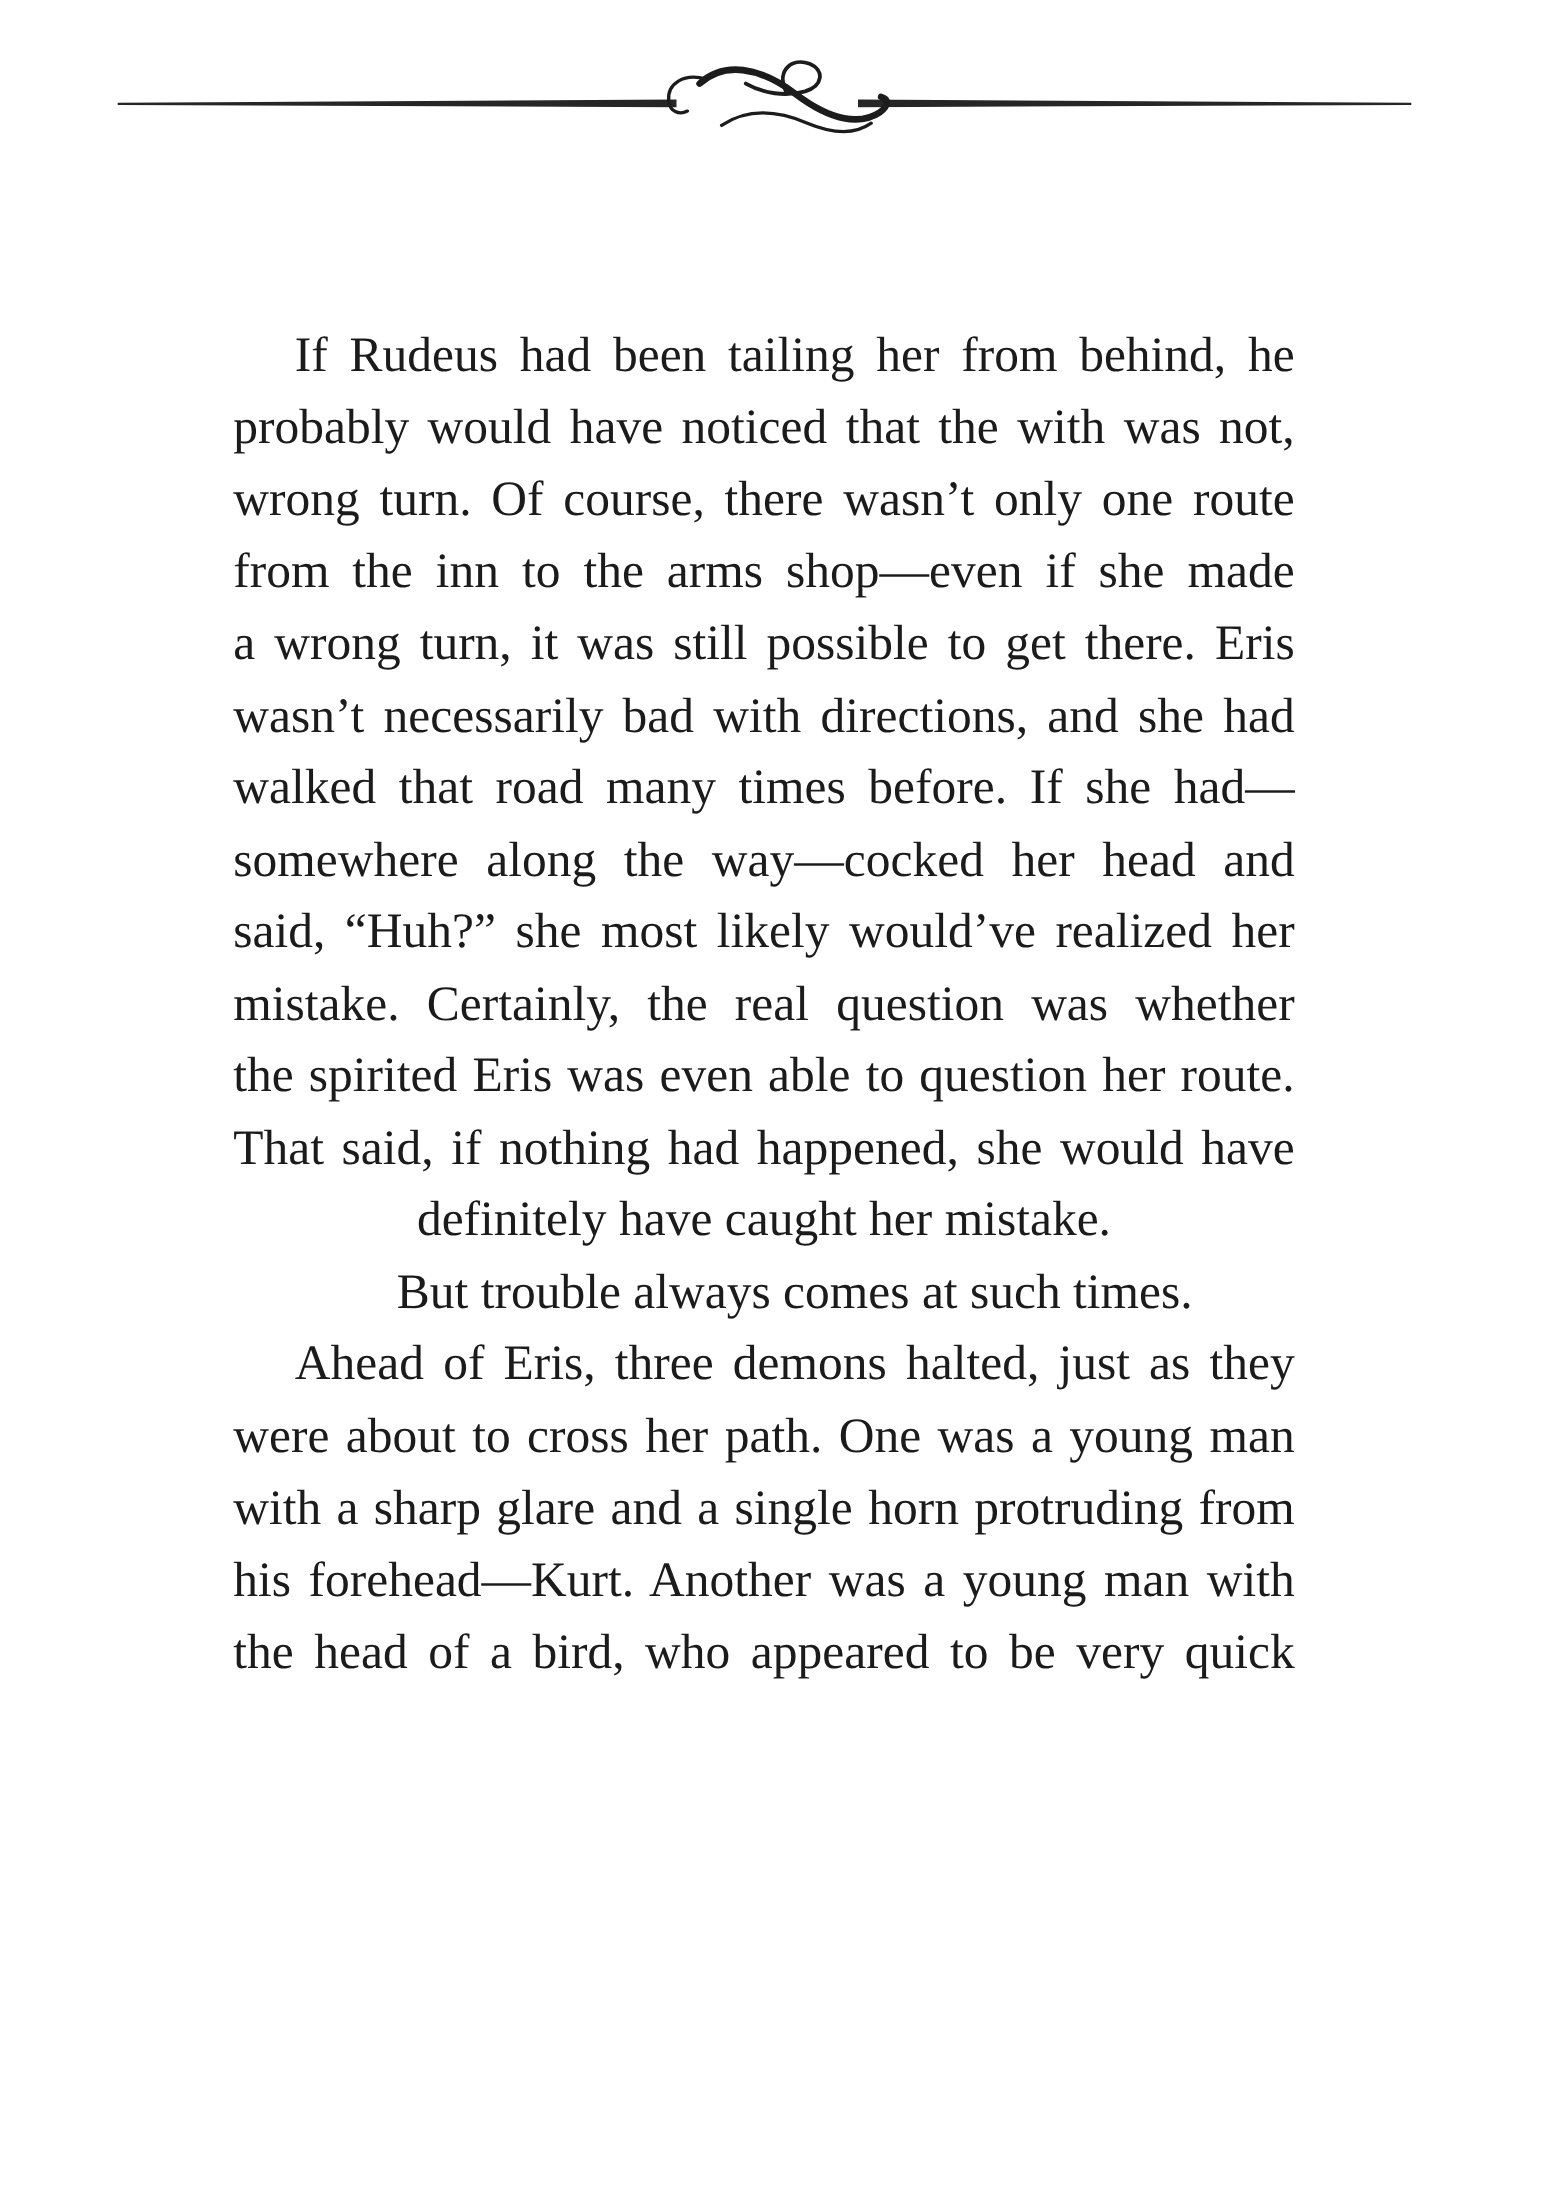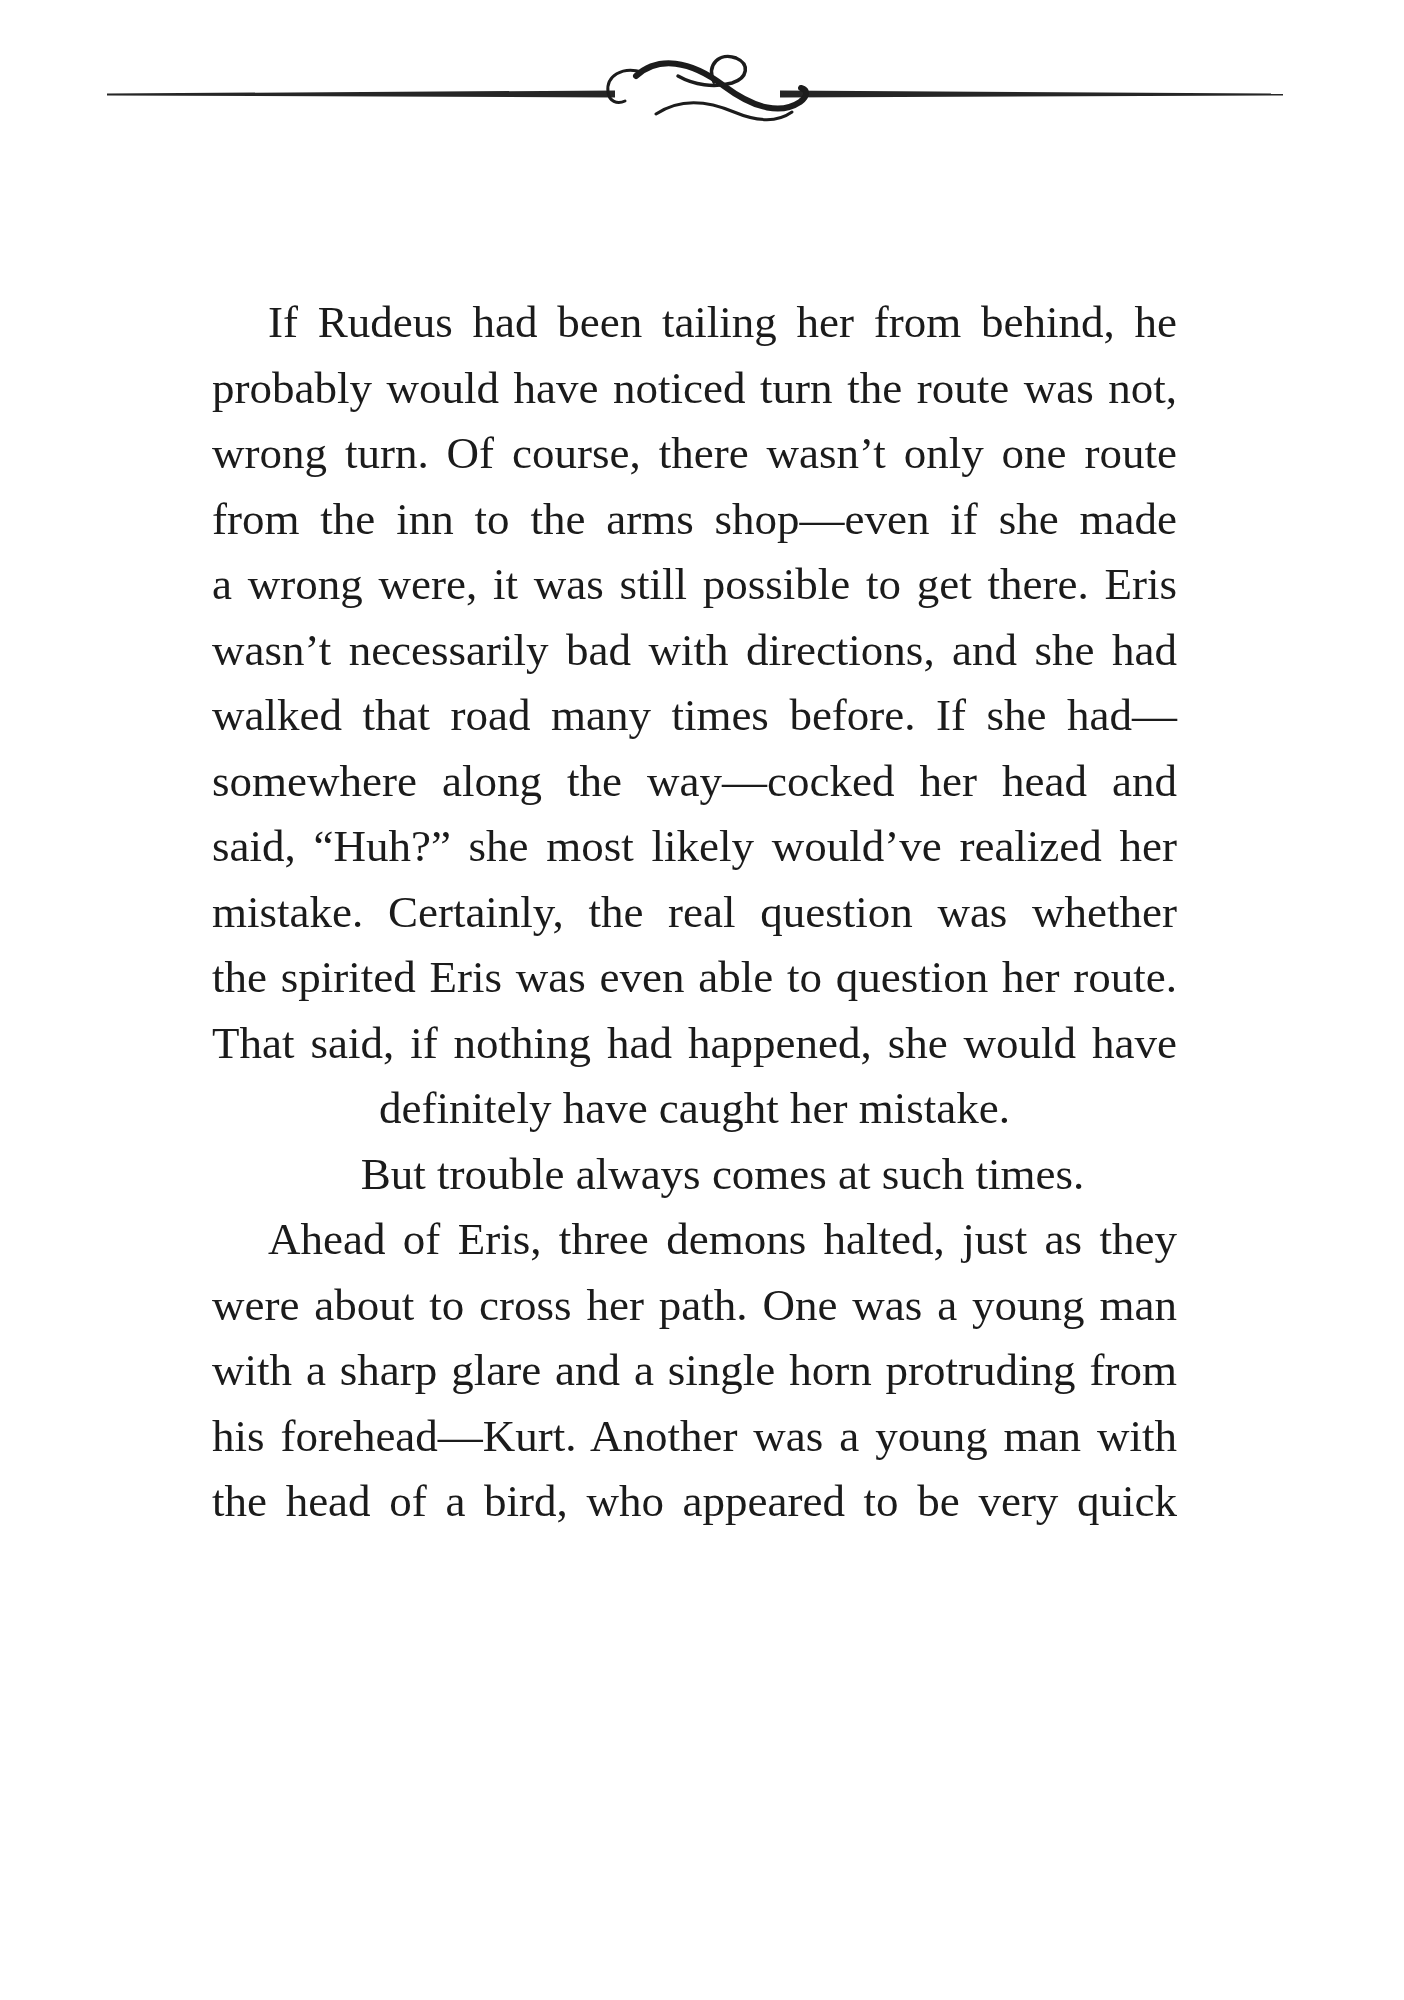--- a/index.html
+++ b/index.html
@@ -42,24 +42,24 @@
     <g fill="none" stroke="#1c1c1c" stroke-linecap="round">
       <path d="M 636,76 C 658,56 690,60 724,86 C 756,110 782,114 800,102 C 808,96 808,90 801,88" stroke-width="6"></path>
       <path d="M 642,72 C 622,66 606,76 608,92 C 609,101 617,105 625,101" stroke-width="3"></path>
       <path d="M 714,82 C 706,64 720,52 736,58 C 750,64 748,78 732,83 C 714,88 694,85 678,76" stroke-width="3.5"></path>
       <path d="M 656,114 C 680,98 706,100 734,112 C 758,122 778,122 792,112" stroke-width="3"></path>
     </g>
   </svg>
 
   <div class="text-block" id="body-text">
       <div class="line j in">If Rudeus had been tailing her from behind, he</div>
-      <div class="line j">probably would have noticed turn the route was not,</div>
+      <div class="line j">probably would have noticed that the with was not,</div>
       <div class="line j">wrong turn. Of course, there wasn’t only one route</div>
       <div class="line j">from the inn to the arms shop—even if she made</div>
-      <div class="line j">a wrong were, it was still possible to get there. Eris</div>
+      <div class="line j">a wrong turn, it was still possible to get there. Eris</div>
       <div class="line j">wasn’t necessarily bad with directions, and she had</div>
       <div class="line j">walked that road many times before. If she had—</div>
       <div class="line j">somewhere along the way—cocked her head and</div>
       <div class="line j">said, “Huh?” she most likely would’ve realized her</div>
       <div class="line j">mistake. Certainly, the real question was whether</div>
       <div class="line j">the spirited Eris was even able to question her route.</div>
       <div class="line j">That said, if nothing had happened, she would have</div>
       <div class="line">definitely have caught her mistake.</div>
       <div class="line in">But trouble always comes at such times.</div>
       <div class="line j in">Ahead of Eris, three demons halted, just as they</div>

